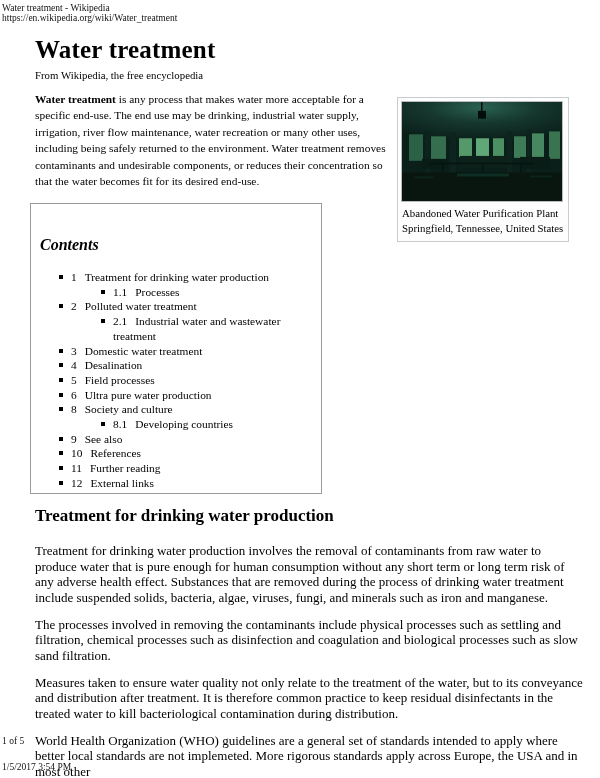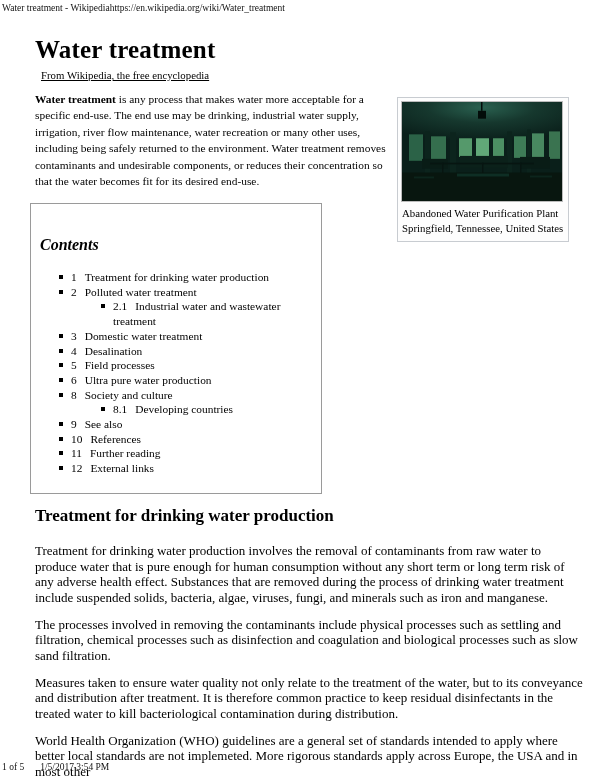--- a/index.html
+++ b/index.html
@@ -14,34 +14,33 @@
     background:#ffffff;
     color:#000;
     font-family:"Liberation Serif","DejaVu Serif",serif;
     overflow:hidden;
     margin:0 auto;
   }
   
   .pg-header,.pg-footer{
     position:absolute;left:2px;right:2px;
     display:flex;
-    font-size:9.5px;color:#111;
+    font-size:9.5px;color:#111;flex-direction:column;
   }
   .pg-header{top:3px;}
   .pg-footer{bottom:6px;gap:16px;}
 
   
   .title{
     position:absolute;left:35px;top:36px;
     font-size:25px;font-weight:bold;letter-spacing:.2px;
   }
   .subtitle{
-    position:absolute;left:41px;top:69px;
+    position:absolute;left:35px;top:69px;
     font-size:10.8px;
-    text-decoration:underline;
   }
   .lead{
     position:absolute;left:35px;top:91px;width:352px;
     font-size:11.4px;line-height:16.4px;
   }
 
   
   .thumb{
     position:absolute;left:397px;top:97px;width:172px;
     border:1px solid var(--thumb_border);
@@ -159,20 +158,21 @@
         <rect x="128" y="75" width="22" height="2" fill="#0f332a" opacity="0.5"></rect>
       </svg>
     </span>
     <div class="thumb-caption">Abandoned Water Purification Plant Springfield, Tennessee, United States</div>
   </div>
 
   <div class="toc">
     <div class="toc-title">Contents</div>
     <ul class="toc-list">
         <li class="toc-item lvl1"><span class="toc-num">1</span><span>Treatment for drinking water production</span></li>
+        <li class="toc-item lvl2"><span class="toc-num">1.1</span><span>Processes</span></li>
         <li class="toc-item lvl1"><span class="toc-num">2</span><span>Polluted water treatment</span></li>
         <li class="toc-item lvl2"><span class="toc-num">2.1</span><span>Industrial water and wastewater treatment</span></li>
         <li class="toc-item lvl1"><span class="toc-num">3</span><span>Domestic water treatment</span></li>
         <li class="toc-item lvl1"><span class="toc-num">4</span><span>Desalination</span></li>
         <li class="toc-item lvl1"><span class="toc-num">5</span><span>Field processes</span></li>
         <li class="toc-item lvl1"><span class="toc-num">6</span><span>Ultra pure water production</span></li>
         <li class="toc-item lvl1"><span class="toc-num">8</span><span>Society and culture</span></li>
         <li class="toc-item lvl2"><span class="toc-num">8.1</span><span>Developing countries</span></li>
         <li class="toc-item lvl1"><span class="toc-num">9</span><span>See also</span></li>
         <li class="toc-item lvl1"><span class="toc-num">10</span><span>References</span></li>

